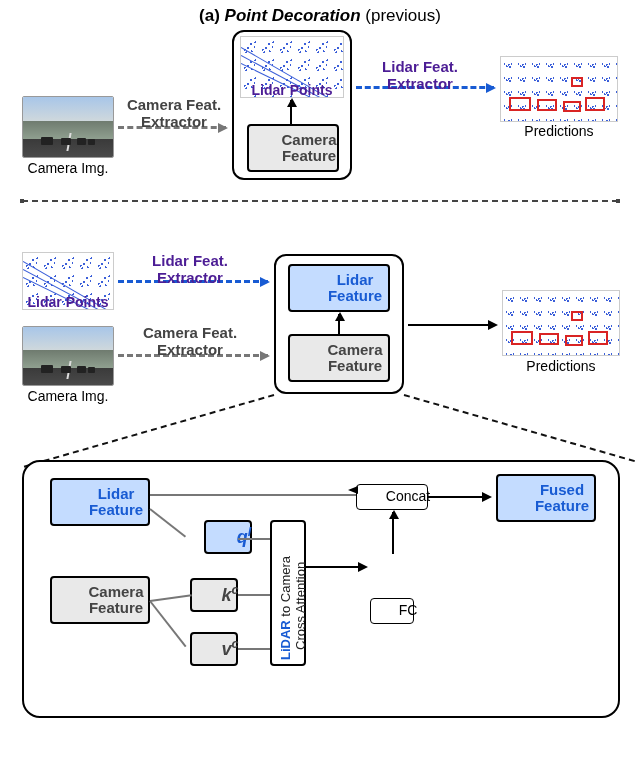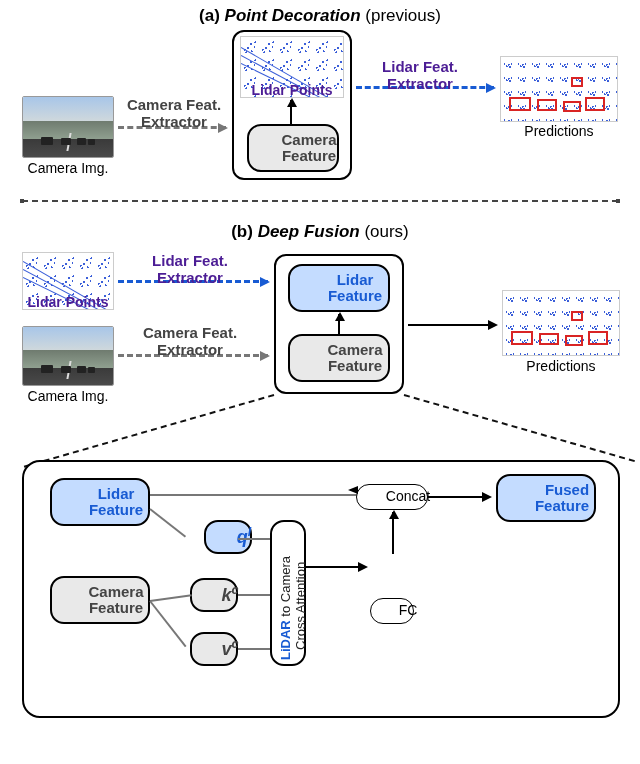--- a/index.html
+++ b/index.html
@@ -135,21 +135,21 @@
 
   .container-box {
     position:absolute;
     border:2px solid #000;
     border-radius: 12px;
     background:#fff;
   }
   .small-box {
     position:absolute;
     border:2px solid #000;
-    border-radius:14px;
+    border-radius:4px;
     background:#fff;
     display:flex;
     align-items:center;
     justify-content:center;
     text-align:center;
     font-size:15px;
     font-weight:bold;
     line-height:1.1;
     padding-left:32px;
   }
@@ -236,23 +236,20 @@
     <div class="red-box" style="left:8px; top:40px; width:22px; height:14px;"></div>
     <div class="red-box" style="left:36px; top:42px; width:20px; height:12px;"></div>
     <div class="red-box" style="left:62px; top:44px; width:18px; height:11px;"></div>
     <div class="red-box" style="left:84px; top:40px; width:20px; height:14px;"></div>
     <div class="red-box" style="left:70px; top:20px; width:12px; height:10px;"></div>
   </div>
   <div class="label" style="left:500px; top:123px; width:118px; font-size:14px; font-weight:normal;">Predictions</div>
 
   <div class="divider"></div>
 
-  <div class="title-b">
-    <b><span>(b) </span></b><b><i><span>Deep Fusion</span></i></b><span> (ours)</span>
-  </div>
 
   <div class="lidar-box" style="left:22px; top:252px; width:92px; height:58px;">
     <div class="lidar-speckle"></div>
     <div class="diag" style="top:8px; width:140px; transform:rotate(30deg);"></div>
     <div class="diag" style="top:16px; width:140px; transform:rotate(28deg);"></div>
     <div class="diag" style="top:24px; width:140px; transform:rotate(26deg);"></div>
   </div>
   <div class="label blue-text" style="left:22px; top:294px; width:92px; font-size:14px;">Lidar Points</div>
 
   <div class="photo" style="left:22px; top:326px; width:92px; height:60px;">
@@ -359,21 +356,21 @@
   <svg style="position:absolute; left:348px; top:486px;" width="14" height="14">
       <polygon points="0,4 10,0 10,8" fill="#000"></polygon>
     </svg>
 
   <div class="plain-arrow" style="left:306px; top:566px; width:60px;"></div>
 
   <div class="vert-arrow" style="left:392px; top:512px; height:42px;"></div>
 
   <div class="plain-arrow" style="left:428px; top:496px; width:62px;"></div>
 
-  <div class="small-box blue-box" style="left:496px; top:474px; width:100px; height:48px;text-align:right;">
+  <div class="small-box blue-box" style="left:496px; top:474px; width:100px; height:48px;">
       <span style="white-space:pre-line;">Fused
 Feature</span>
     </div>
 
 
   <div class="fig-caption">
   </div>
 
 </div>
 

